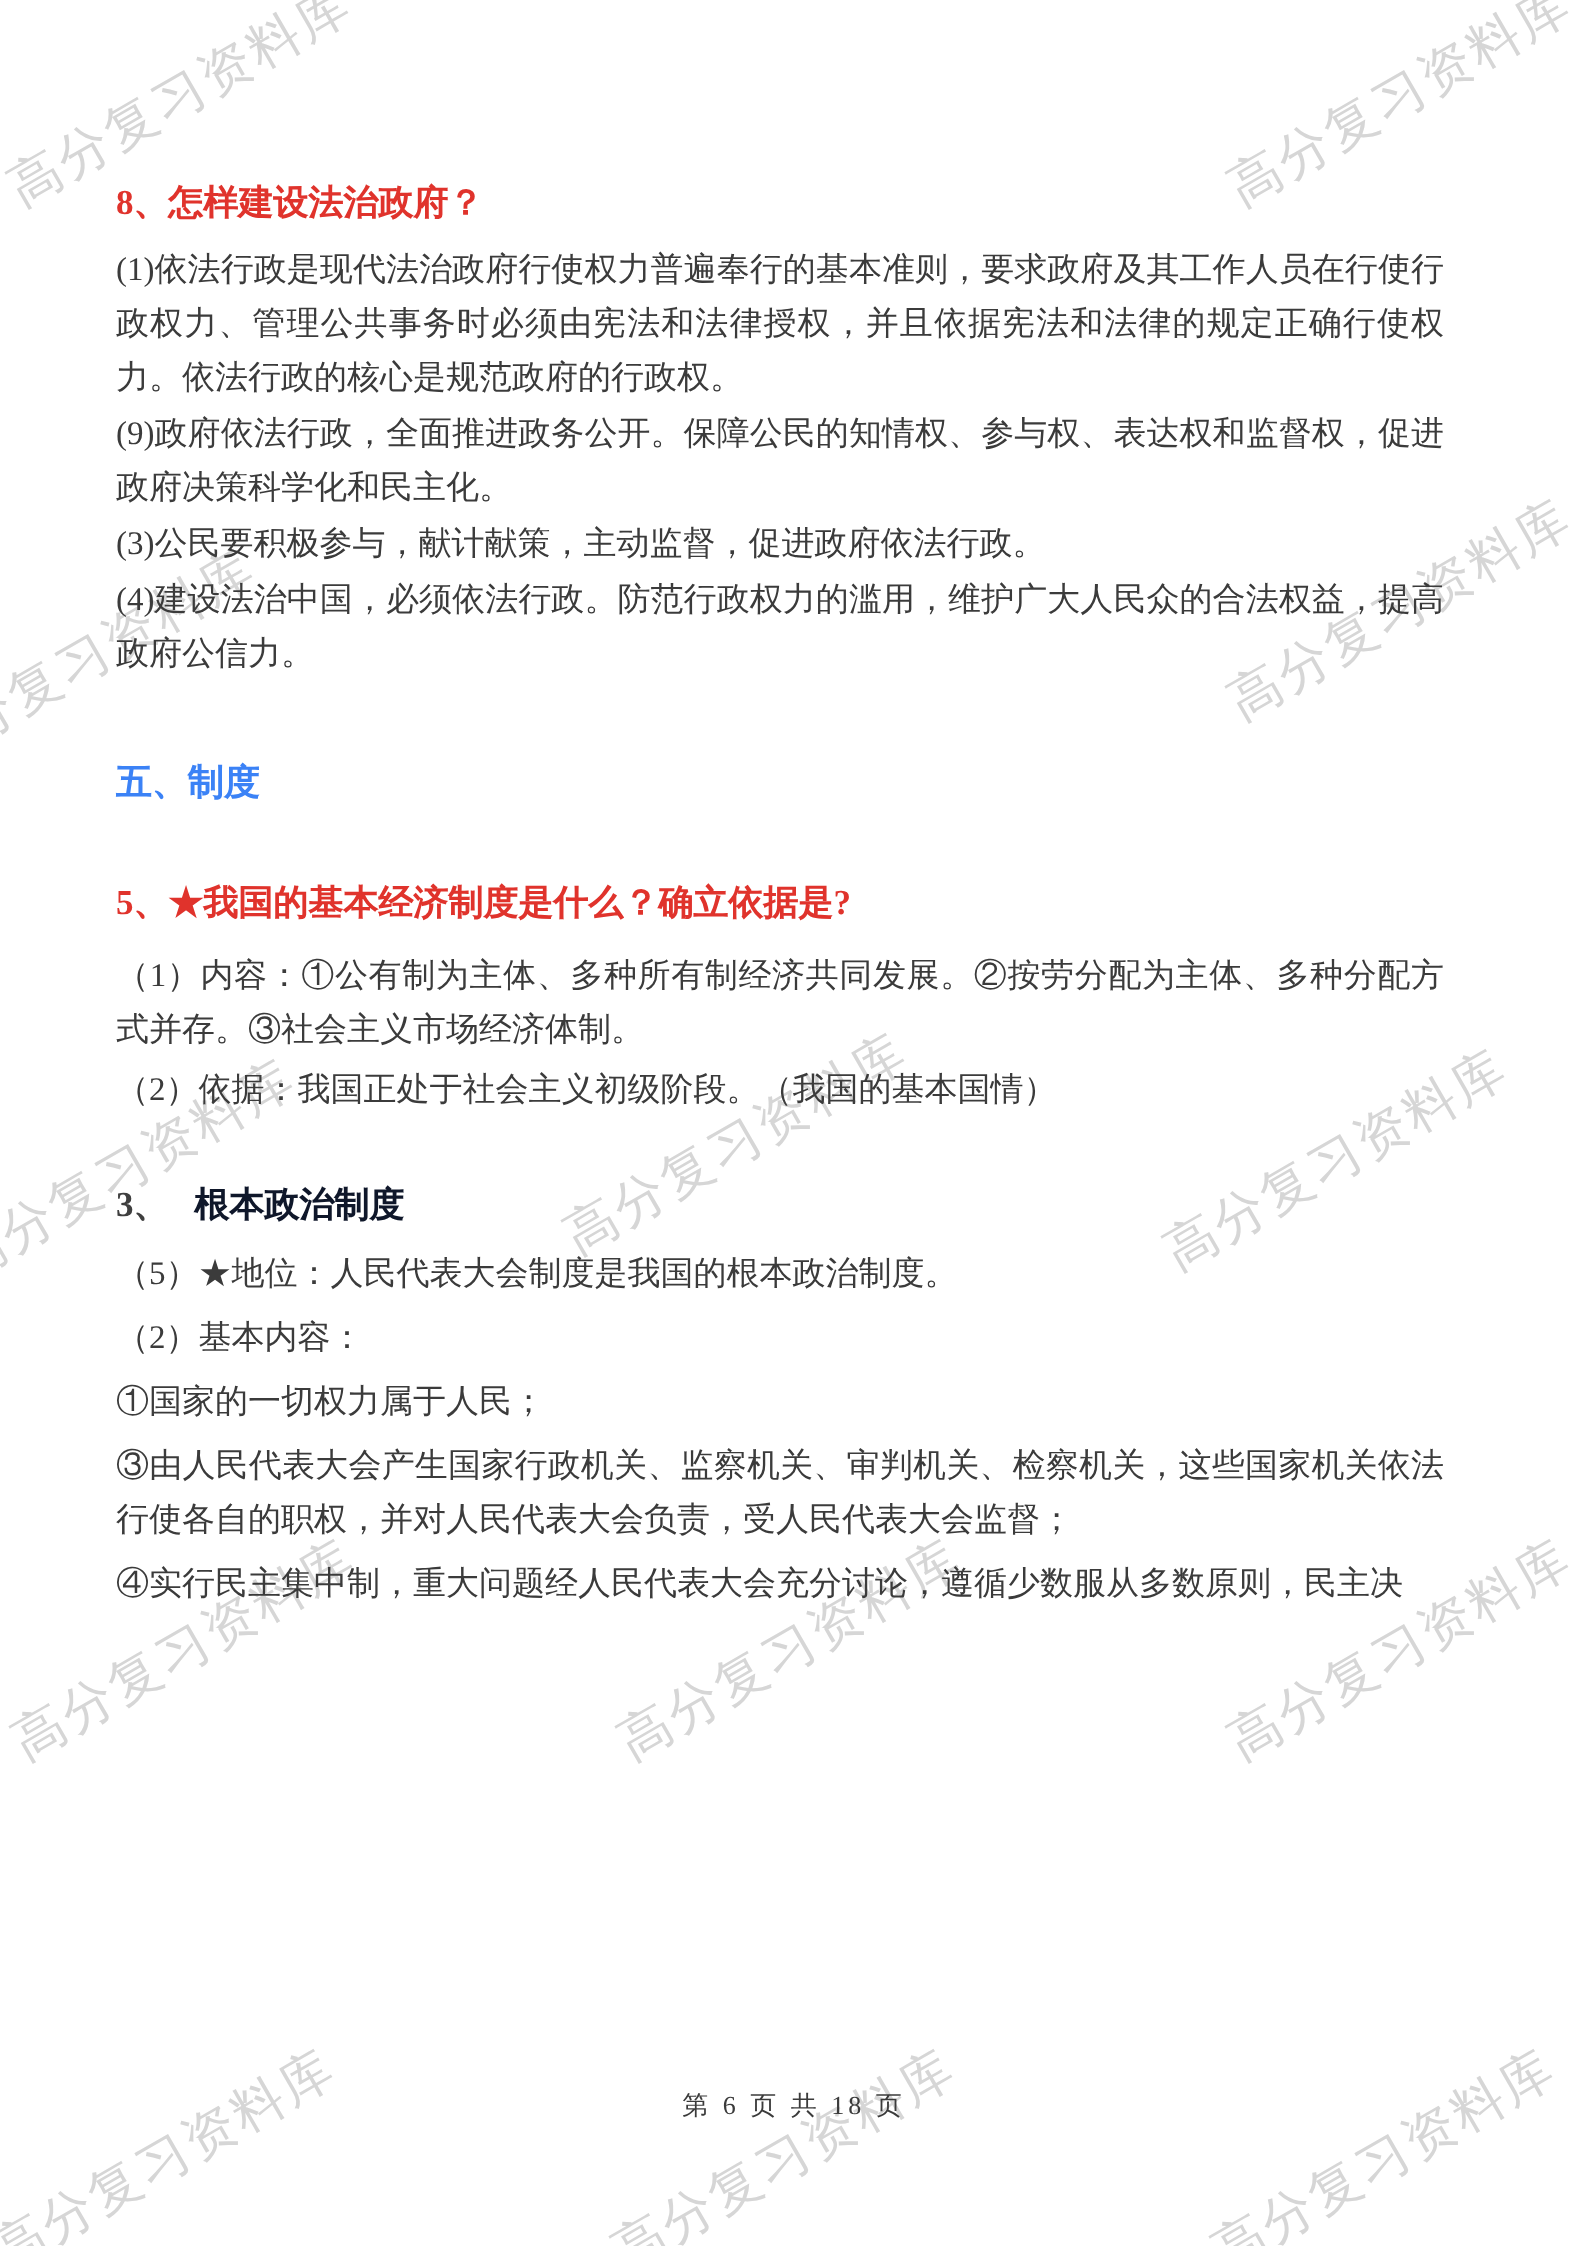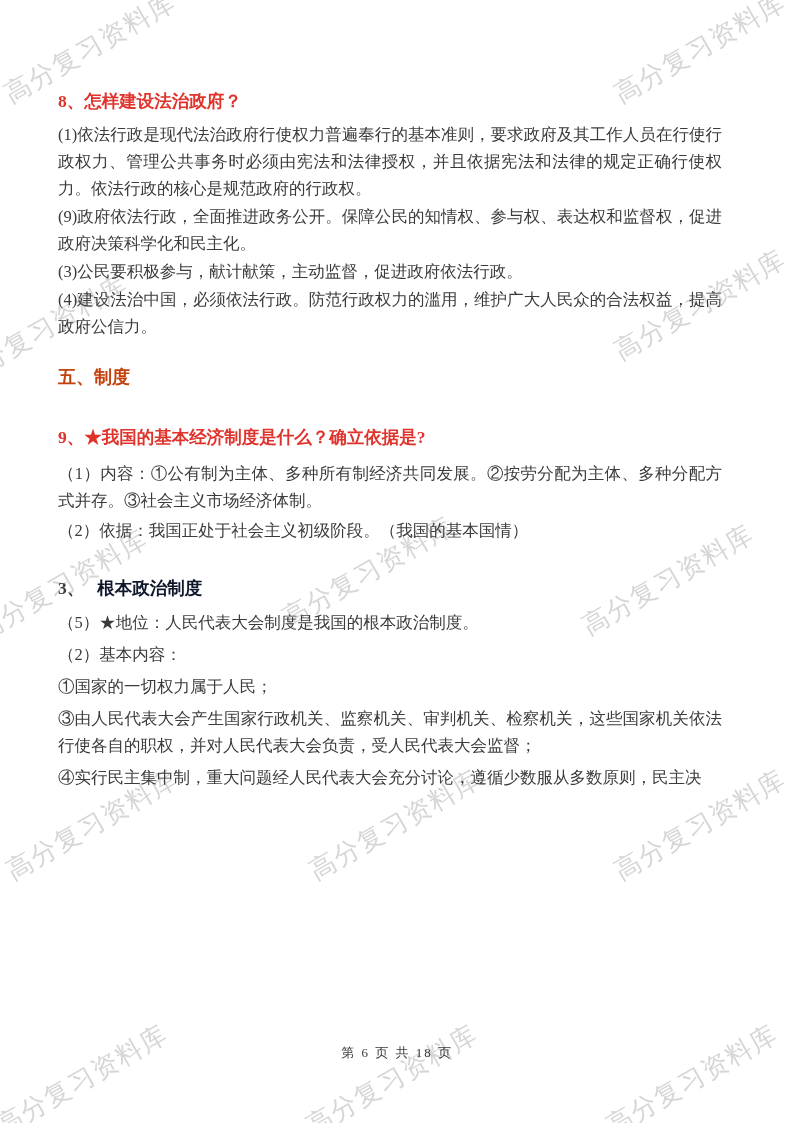--- a/index.html
+++ b/index.html
@@ -41,25 +41,25 @@
     line-height: 22px;
     margin: 31px 0 12px 0;
   }
   .q-heading.first { margin-top: 0; margin-bottom: 9px; }
   .q-heading.q2 { margin-top: 31px; }
   .q-heading.q3 { margin-top: 33px; margin-bottom: 10px; }
   .q3-number { color: #3f3f3f; font-weight: bold; margin-right: 13px; }
   .q3-title { color: #0f172a; font-weight: bold; }
 
   .section-heading {
-    color: #c2410c;
+    color: #3b82f6;
     font-weight: bold;
     font-size: 18px;
     line-height: 22px;
-    margin: 26px 0 38px 0;
+    margin: 40px 0 38px 0;
   }
 
   p.body {
     font-size: 16.5px;
     line-height: 27px;
     text-align: justify;
     text-justify: inter-ideograph;
     margin: 0 0 1px 0;
   }
   .sec1 p.body { margin-bottom: 3px; }
@@ -105,21 +105,21 @@
       <div class="q-heading first">8、怎样建设法治政府？</div>
       <p class="body">(1)依法行政是现代法治政府行使权力普遍奉行的基本准则，要求政府及其工作人员在行使行政权力、管理公共事务时必须由宪法和法律授权，并且依据宪法和法律的规定正确行使权力。依法行政的核心是规范政府的行政权。</p>
       <p class="body">(9)政府依法行政，全面推进政务公开。保障公民的知情权、参与权、表达权和监督权，促进政府决策科学化和民主化。</p>
       <p class="body">(3)公民要积极参与，献计献策，主动监督，促进政府依法行政。</p>
       <p class="body">(4)建设法治中国，必须依法行政。防范行政权力的滥用，维护广大人民众的合法权益，提高政府公信力。</p>
     </div>
 
     <div class="section-heading">五、制度</div>
 
     <div class="sec1">
-      <div class="q-heading">9、★我国的基本经济制度是什么？确立依据是?</div>
+      <div class="q-heading">5、★我国的基本经济制度是什么？确立依据是?</div>
       <p class="body">（1）内容：①公有制为主体、多种所有制经济共同发展。②按劳分配为主体、多种分配方式并存。③社会主义市场经济体制。</p>
       <p class="body">（2）依据：我国正处于社会主义初级阶段。（我国的基本国情）</p>
     </div>
 
 
     <div class="sec3">
       <div class="q-heading q3">
         <span class="q3-number">3、</span><span class="q3-title">根本政治制度</span>
       </div>
       <p class="body">（5）★地位：人民代表大会制度是我国的根本政治制度。</p>

